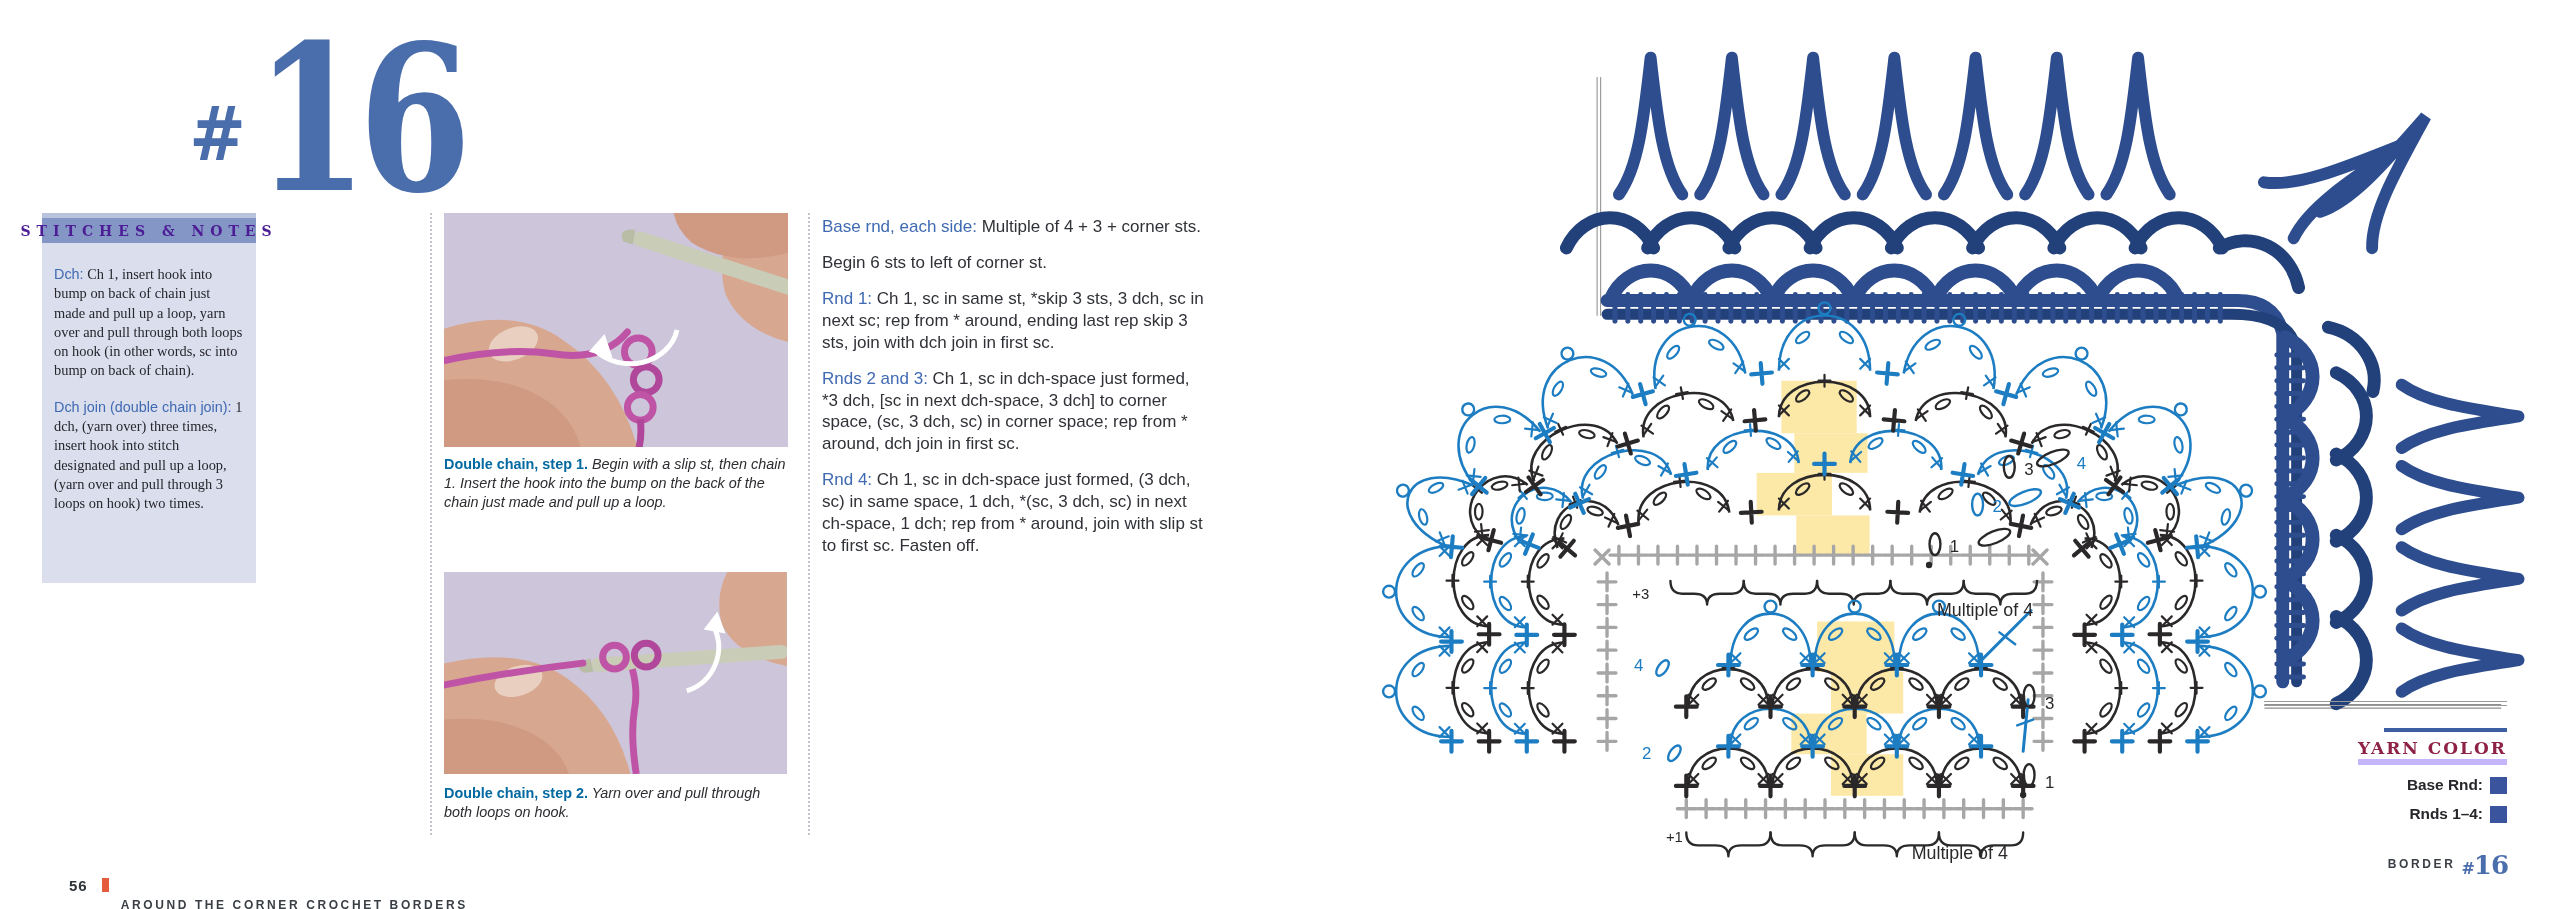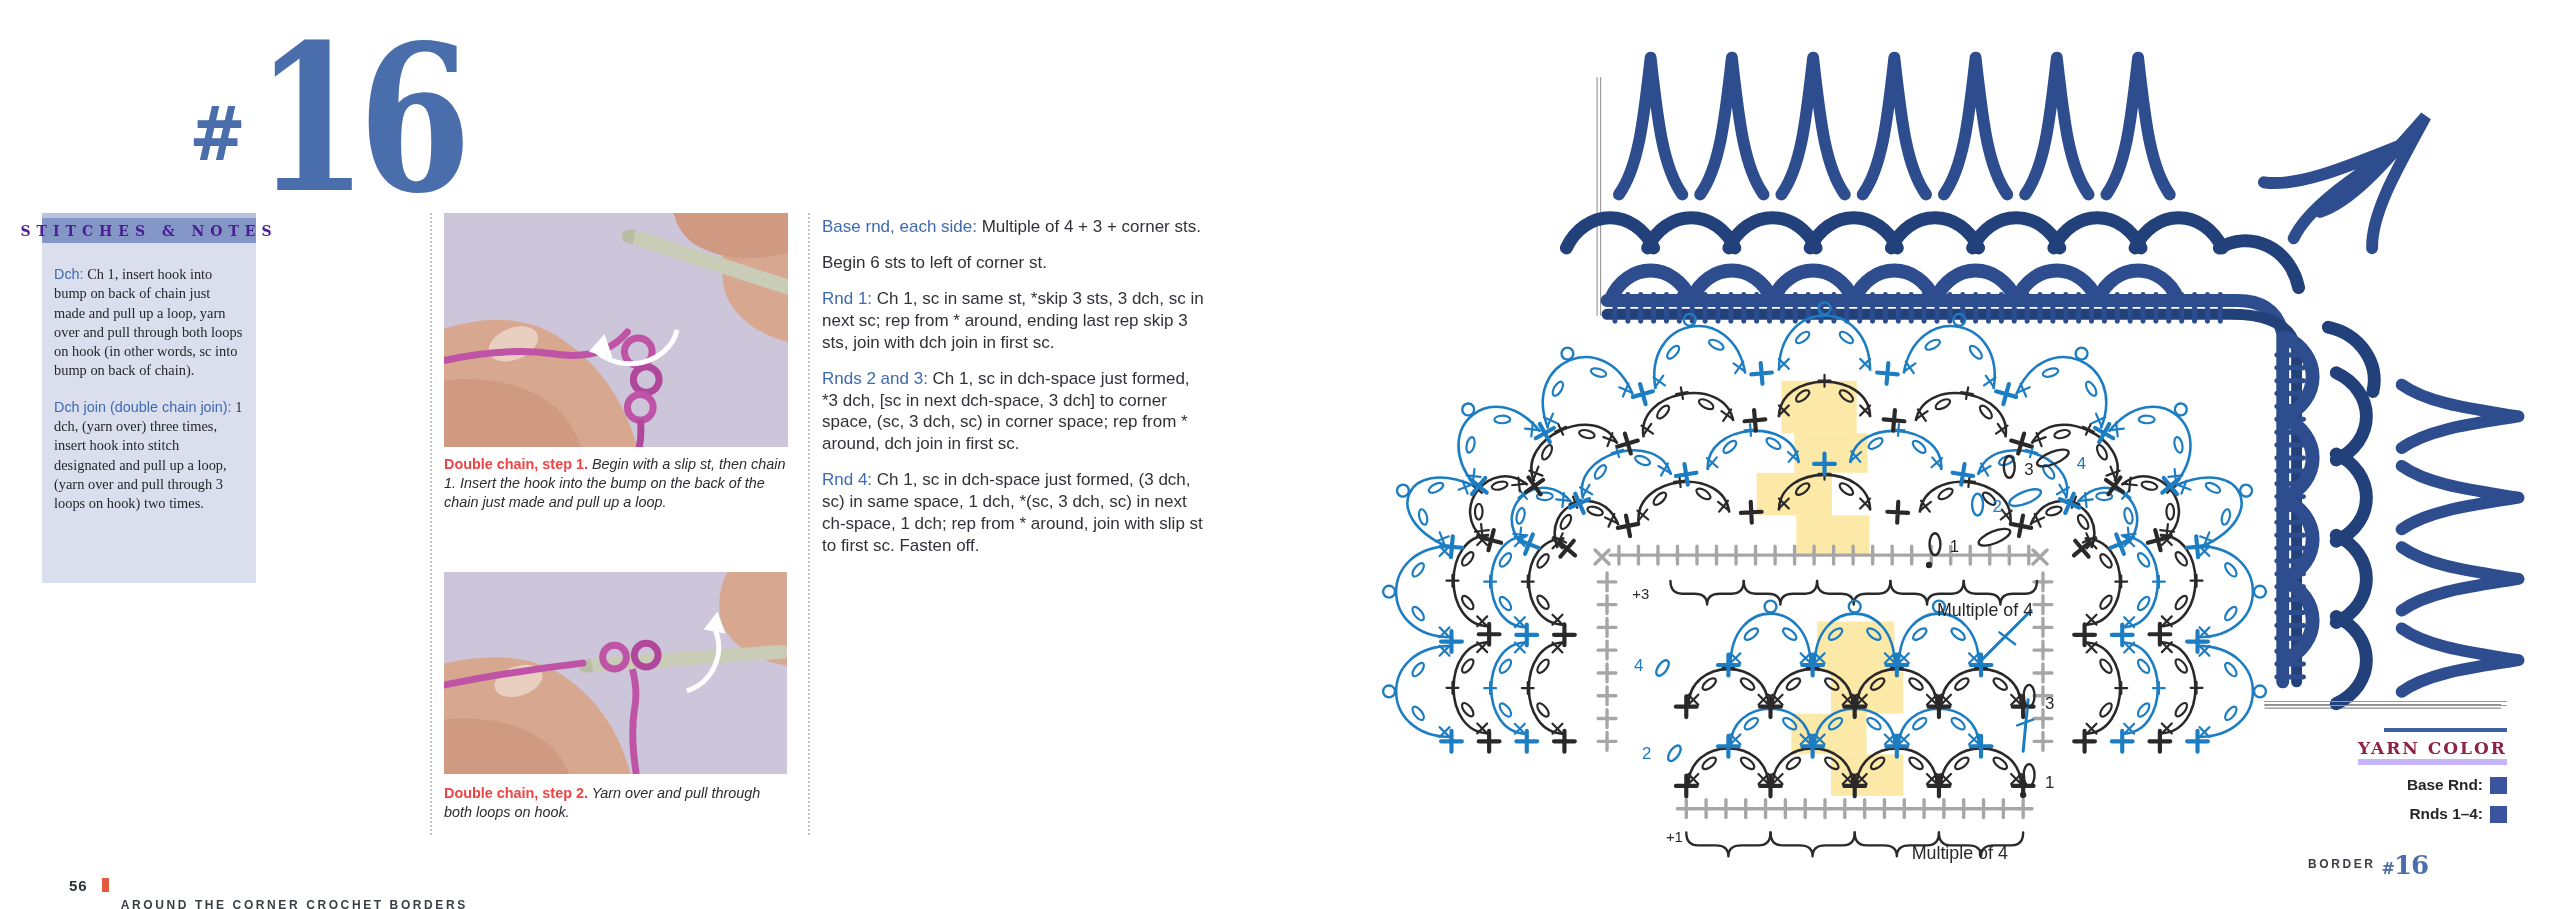--- a/index.html
+++ b/index.html
@@ -21,21 +21,21 @@
                   letter-spacing:6px;white-space:nowrap;}
   .notes-body{padding:10px 12px 0 12px;font-family:"Liberation Serif",serif;font-size:14.4px;
               line-height:1.34;color:#26262c;}
   .notes-body p{margin:12px 0 17px 0;}
   .lead-blue{font-family:"Liberation Sans",sans-serif;font-weight:normal;color:#3f6ab2;}
 
   .vrule{width:0;border-left:2px dotted #c3c3ce;top:213px;height:622px;}
 
   .photo{background:#cdc5da;overflow:hidden;}
   .caption{font-size:14.4px;line-height:1.32;color:#2c2c31;width:347px;}
-  .caption .cap-lead{font-weight:bold;color:#ef4444;font-style:normal;}
+  .caption .cap-lead{font-weight:bold;color:#0369a1;font-style:normal;}
   .caption .cap-text{font-style:italic;}
 
   .instructions{left:822px;top:216px;width:388px;font-size:17px;line-height:1.29;color:#303238;}
   .instructions p{margin:0 0 14px 0;}
 
   .footer-left{left:69px;top:858px;display:flex;align-items:center;font-size:12.4px;color:#393e44;}
   .footer-left .pageno{font-weight:bold;font-size:15px;letter-spacing:1px;color:#2e3338;}
   .footer-left .tick{width:7px;height:14px;background:#e45c3d;margin:0 12px 0 14px;}
   .footer-left .booktitle{letter-spacing:2.6px;font-weight:bold;color:#3a3f45;font-size:12px;margin-top:40px;}
 
@@ -43,21 +43,21 @@
   .legend{left:2264px;top:701px;width:243px;}
   .legend .dbl-rule{height:3px;border-top:1px solid #9a9a9a;border-bottom:1px solid #9a9a9a;margin-bottom:14px;}
   .legend .title-wrap{text-align:right;}
   .legend .title-bar{display:inline-block;width:123px;height:4px;background:#3c5fa4;margin-bottom:2px;}
   .legend .title{font-family:"DejaVu Serif",serif;font-weight:bold;font-size:17px;letter-spacing:2px;
                  color:#8e2246;border-bottom:6px solid #c4b5fd;display:inline-block;padding-bottom:1px;}
   .legend .row{display:flex;justify-content:flex-end;align-items:center;margin-top:11px;}
   .legend .row .lab{font-weight:bold;font-size:15.4px;color:#26262b;}
   .legend .swatch{width:17px;height:17px;background:#3a549e;margin-left:7px;}
 
-  .footer-right{left:2308px;top:850px;width:200px;}
+  .footer-right{left:2308px;top:850px;width:200px;text-align:right;}
   .footer-right .blabel{font-size:12px;letter-spacing:2.6px;font-weight:bold;color:#3a3f45;vertical-align:6px;}
   .footer-right .bnum{font-family:"DejaVu Serif",serif;font-weight:bold;color:#4a6dac;font-size:26px;
                       letter-spacing:-1px;margin-left:6px;}
   .footer-right .bnum .h{font-size:16px;}
 
   svg text{font-family:"Liberation Sans",sans-serif;}
   #art{left:0;top:0;pointer-events:none;}
 </style>
 </head>
 <body>

